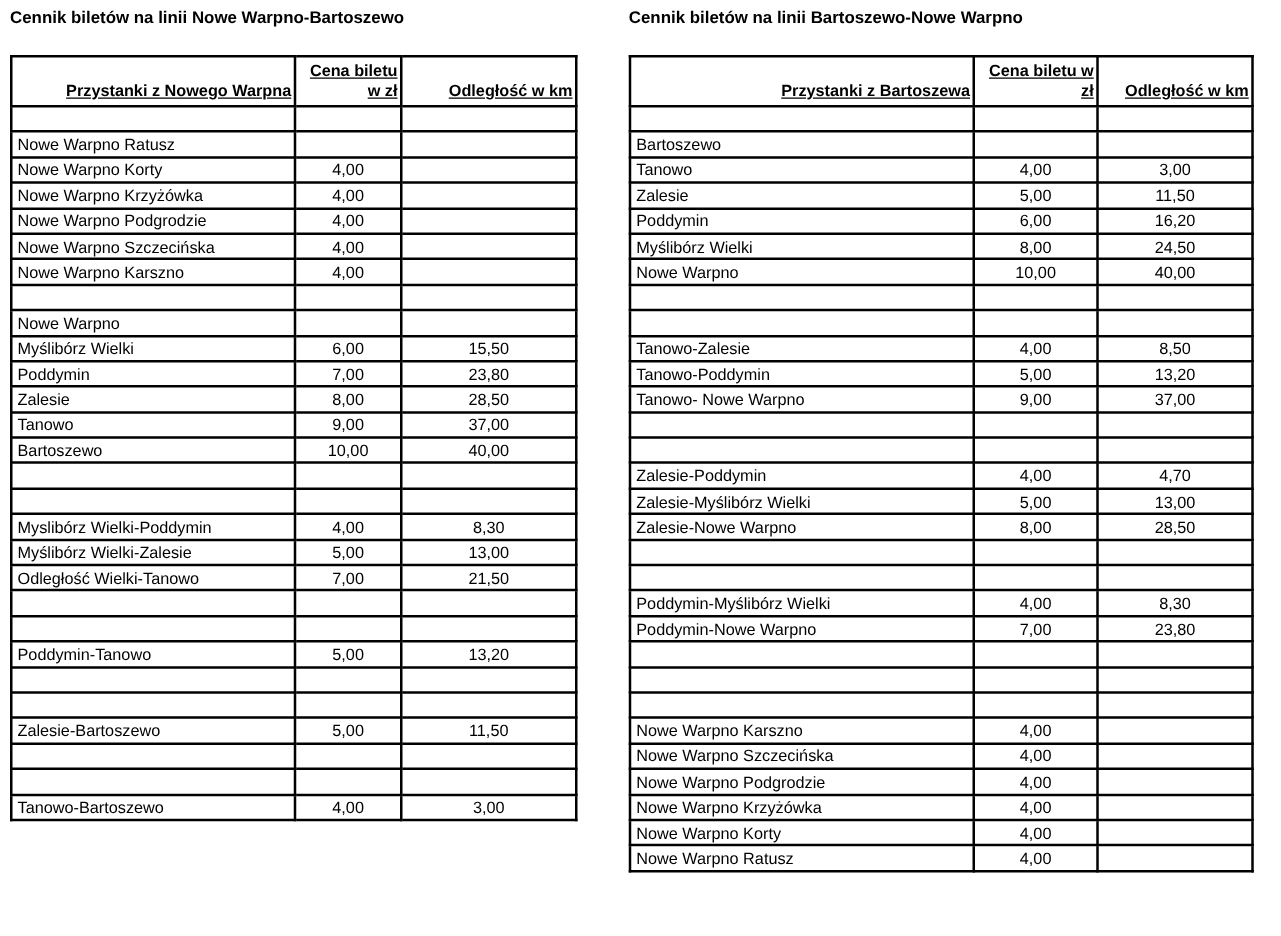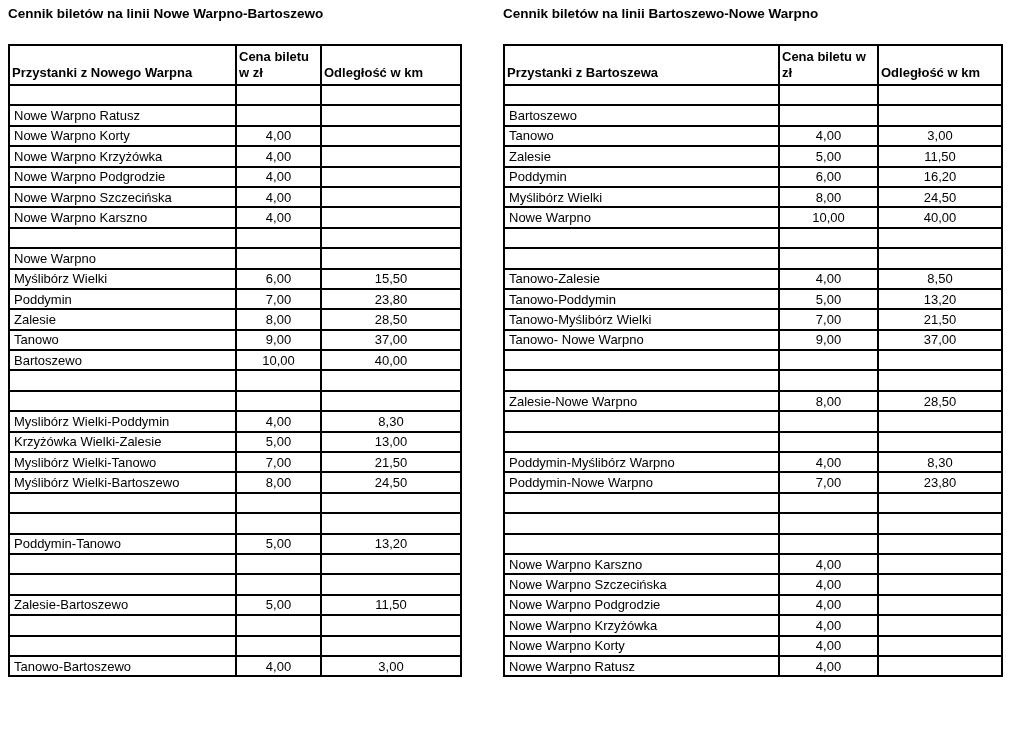--- a/index.html
+++ b/index.html
@@ -30,25 +30,26 @@
     width: 100%;
   }
   .price-table th, .price-table td {
     border: 2px solid #000000;
     font-size: 13px;
     overflow: hidden;
   }
   .price-table thead tr { height: 40px; }
   .price-table th {
     font-weight: bold;
-    text-align: left;
+    text-align: right;
     vertical-align: bottom;
     white-space: pre-line;
     padding: 0 2px 3px 2px;
     line-height: 16px;
+    text-decoration: underline;
   }
   .price-table tbody tr { height: 20.4px; }
   .price-table td { line-height: 1; vertical-align: middle; }
   .price-table td.name { text-align: left; padding-left: 4px; white-space: nowrap; }
   .price-table td.num  { text-align: center; }
 </style>
 </head>
 <body>
 
 <div class="page">
@@ -149,33 +150,28 @@
             <td class="name"></td>
             <td class="num"></td>
             <td class="num"></td>
           </tr>
           <tr>
             <td class="name">Myslibórz Wielki-Poddymin</td>
             <td class="num">4,00</td>
             <td class="num">8,30</td>
           </tr>
           <tr>
-            <td class="name">Krzyżówka Wielki-Zalesie</td>
+            <td class="name">Myślibórz Wielki-Zalesie</td>
             <td class="num">5,00</td>
             <td class="num">13,00</td>
           </tr>
           <tr>
-            <td class="name">Myslibórz Wielki-Tanowo</td>
+            <td class="name">Odległość Wielki-Tanowo</td>
             <td class="num">7,00</td>
             <td class="num">21,50</td>
-          </tr>
-          <tr>
-            <td class="name">Myślibórz Wielki-Bartoszewo</td>
-            <td class="num">8,00</td>
-            <td class="num">24,50</td>
           </tr>
           <tr>
             <td class="name"></td>
             <td class="num"></td>
             <td class="num"></td>
           </tr>
           <tr>
             <td class="name"></td>
             <td class="num"></td>
             <td class="num"></td>
@@ -285,56 +281,61 @@
             <td class="name">Tanowo-Zalesie</td>
             <td class="num">4,00</td>
             <td class="num">8,50</td>
           </tr>
           <tr>
             <td class="name">Tanowo-Poddymin</td>
             <td class="num">5,00</td>
             <td class="num">13,20</td>
           </tr>
           <tr>
-            <td class="name">Tanowo-Myślibórz Wielki</td>
-            <td class="num">7,00</td>
-            <td class="num">21,50</td>
-          </tr>
-          <tr>
             <td class="name">Tanowo- Nowe Warpno</td>
             <td class="num">9,00</td>
             <td class="num">37,00</td>
           </tr>
           <tr>
             <td class="name"></td>
             <td class="num"></td>
             <td class="num"></td>
           </tr>
           <tr>
             <td class="name"></td>
             <td class="num"></td>
             <td class="num"></td>
           </tr>
           <tr>
+            <td class="name">Zalesie-Poddymin</td>
+            <td class="num">4,00</td>
+            <td class="num">4,70</td>
+          </tr>
+          <tr>
+            <td class="name">Zalesie-Myślibórz Wielki</td>
+            <td class="num">5,00</td>
+            <td class="num">13,00</td>
+          </tr>
+          <tr>
             <td class="name">Zalesie-Nowe Warpno</td>
             <td class="num">8,00</td>
             <td class="num">28,50</td>
           </tr>
           <tr>
             <td class="name"></td>
             <td class="num"></td>
             <td class="num"></td>
           </tr>
           <tr>
             <td class="name"></td>
             <td class="num"></td>
             <td class="num"></td>
           </tr>
           <tr>
-            <td class="name">Poddymin-Myślibórz Warpno</td>
+            <td class="name">Poddymin-Myślibórz Wielki</td>
             <td class="num">4,00</td>
             <td class="num">8,30</td>
           </tr>
           <tr>
             <td class="name">Poddymin-Nowe Warpno</td>
             <td class="num">7,00</td>
             <td class="num">23,80</td>
           </tr>
           <tr>
             <td class="name"></td>

